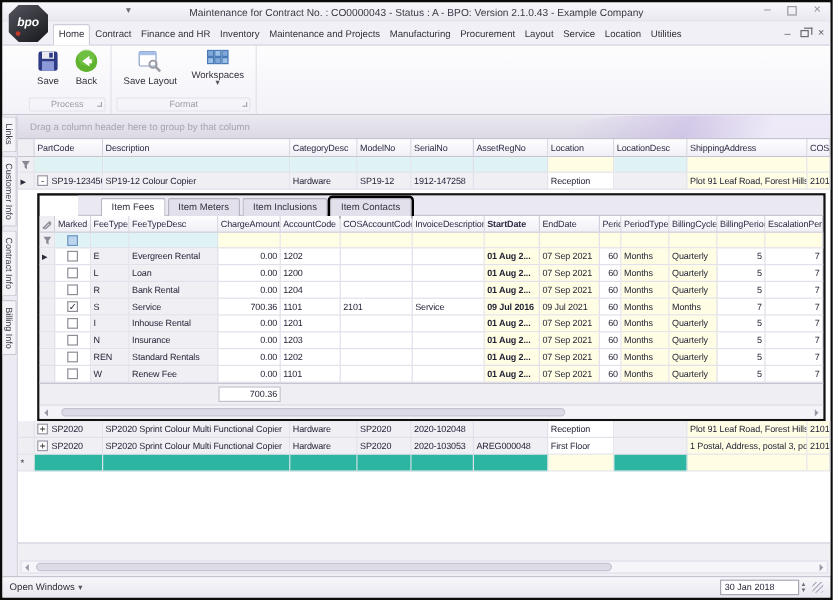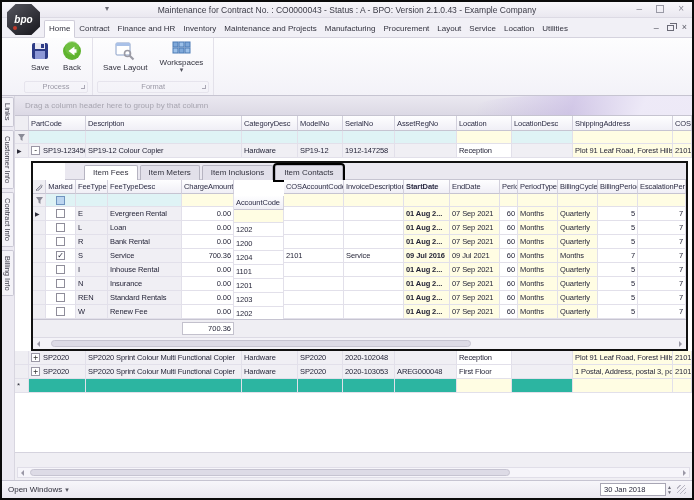--- a/index.html
+++ b/index.html
@@ -95,21 +95,21 @@
            border-bottom:1px solid #c6c4d1;margin-left:32px; }
   .dtab { font-size:8px; color:#32323e; padding:2px 8px 3px; background:#e2e0ea; border:1px solid #b6b4c1;
           border-bottom:none; border-radius:2px 2px 0 0; margin-bottom:-1px; cursor:default; }
   .dtab.active { background:#fff; }
   .dtab.highlight { outline:2px solid #000; }
   .dhead { height:14px; } .dhead .c { height:14px; }
   .dfilter { height:13px; } .dfilter .c { height:13px; }
   .drow { height:14px; } .drow .c { height:14px; }
 
   .v-ind{width:13px; background:#efeef3;} .v-marked{width:30px; justify-content:center;} .v-fee{width:32px;}
-  .v-desc{width:74px;} .v-charge{width:52px;} .v-acct{width:50px;margin-top:16px;} .v-cos{width:60px;} .v-inv{width:60px;}
+  .v-desc{width:74px;} .v-charge{width:52px;} .v-acct{width:50px;} .v-cos{width:60px;} .v-inv{width:60px;}
   .v-start{width:46px;font-weight:bold;} .v-end{width:50px;} .v-period{width:18px;} .v-ptype{width:40px;} .v-cycle{width:40px;}
   .v-bper{width:40px;} .v-eper{flex:1 1 auto; min-width:0;}
 
   .drow .v-fee, .drow .v-desc { background:#f0eff4; }
   .drow .v-start, .drow .v-end, .drow .v-ptype, .drow .v-cycle { background:#fffde3; }
 
   .cb { width:9px; height:9px; border:1px solid #8f8d9a; background:#fff; font-size:8px; line-height:8px;
         text-align:center; color:#1f1f33; }
   .cb.indet { background:#bcd6f0; border-color:#6f94bf; }
 

